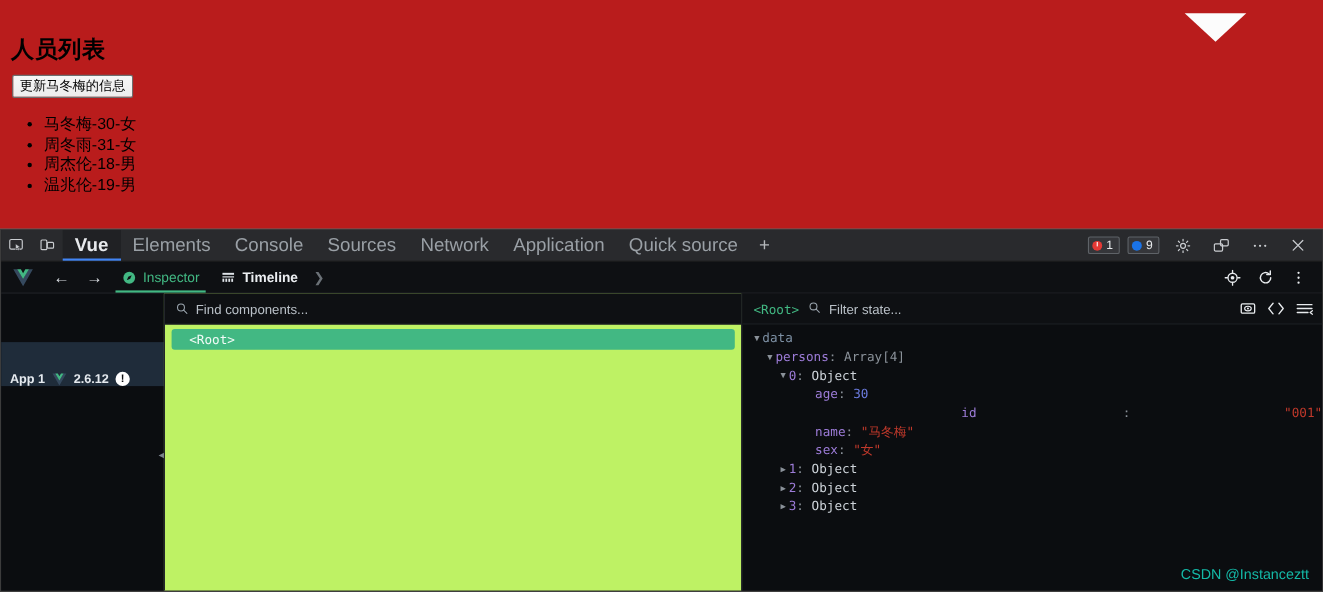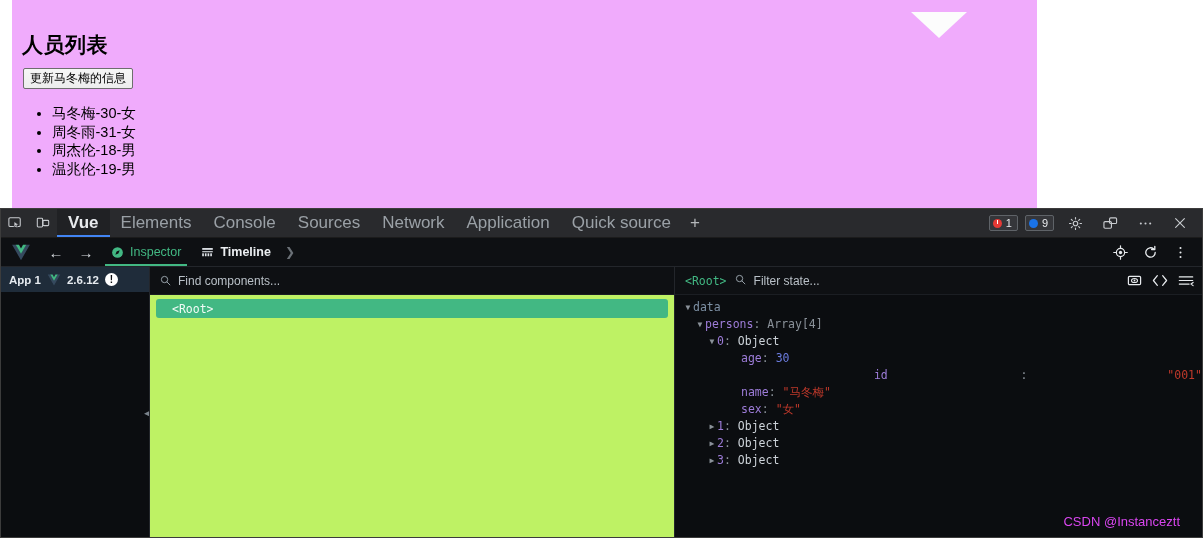--- a/index.html
+++ b/index.html
@@ -6,23 +6,23 @@
   html, body {
     margin: 0; padding: 0;
     width: 1203px; height: 538px;
     background: #ffffff;
     font-family: "Liberation Sans", sans-serif;
     overflow: hidden;
   }
 
   
   #page-area {
-    position: absolute; left: 12px; top: 0;
-    width: 1025px; height: 208px;
-    background: #f0abfc;
+    position: absolute; left: 0; top: 0;
+    width: 1203px; height: 208px;
+    background: #b91c1c;
     overflow: hidden;
   }
   #page-title {
     position: absolute; left: 10px; top: 17px;
     font-size: 21px; font-weight: bold; color: #000;
     letter-spacing: .5px;
   }
   #update-btn {
     position: absolute; left: 11px; top: 68px;
     font-family: "Liberation Sans", sans-serif;
@@ -165,25 +165,26 @@
     border-bottom: 1px solid #1b1e23;
     font-size: 12px; color: #b4bcc4;
   }
   .search-row .mag { color:#9aa4ad; display:flex; }
   .search-ph { color: #b9c0c7; }
   .search-row .spacer { margin-left: auto; }
   .sync-ico { color: #dfe4e9; cursor: pointer; display:flex; }
 
   
   .app-item {
-    display: flex; align-items: center; gap: 6px;
-    height: 25px; padding: 0 8px;
+    display: flex; align-items: flex-end; gap: 6px;
+    height: 40px; padding: 0 8px;
     background: #1f2c3a;
     font-size: 11.5px; color: #e5eaef; font-weight: bold;
     cursor: pointer;
+    margin-top: 44px;
   }
   .app-version { color: #e5eaef; font-weight: bold; }
   .warn-badge {
     width: 13px; height: 13px; border-radius: 50%;
     background: #ffffff; color: #0b0d10;
     font-size: 10px; font-weight: bold;
     display:flex; align-items:center; justify-content:center;
     line-height: 1;
   }
   .splitter-handle {
@@ -232,22 +233,22 @@
   .arrow.closed::before{ content: "\25B6"; }
   .arrow.none::before  { content: ""; }
   .k-group { color: #7d90a4; }
   .k-key   { color: #9d7cd8; }
   .k-meta  { color: #8a9199; }
   .k-num   { color: #6c7ce0; }
   .k-str   { color: #c0392b; }
   .k-obj   { color: #cdd3d9; }
 
   #csdn-watermark {
-    position: absolute; right: 22px; bottom: 8px;
-    color: #d946ef; font-size: 13px;
+    position: absolute; right: 12px; bottom: 8px;
+    color: #14b8a6; font-size: 13px;
   }
 </style>
 </head>
 <body>
 
 <div id="page-area">
   <div class="vue-watermark"></div>
 
   <h1 id="page-title">人员列表</h1>
 

